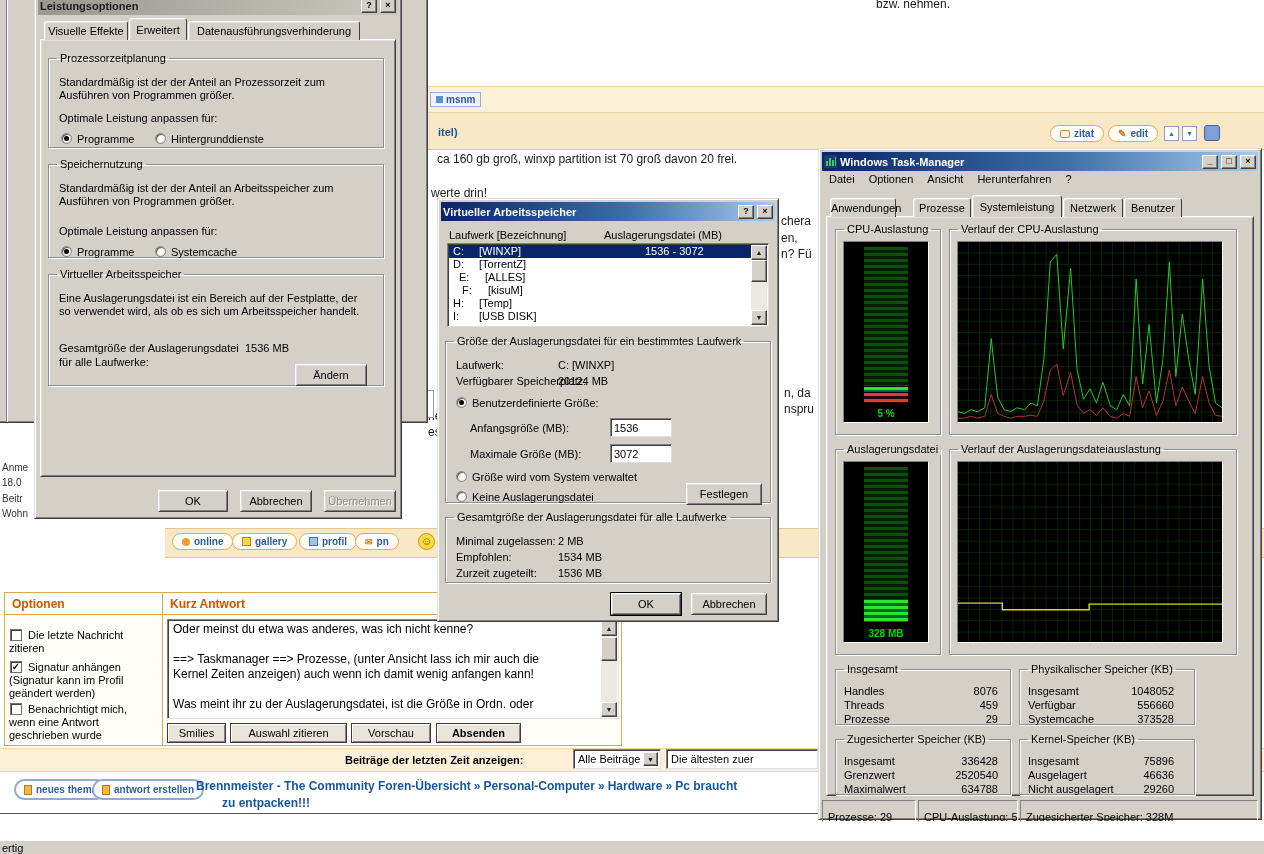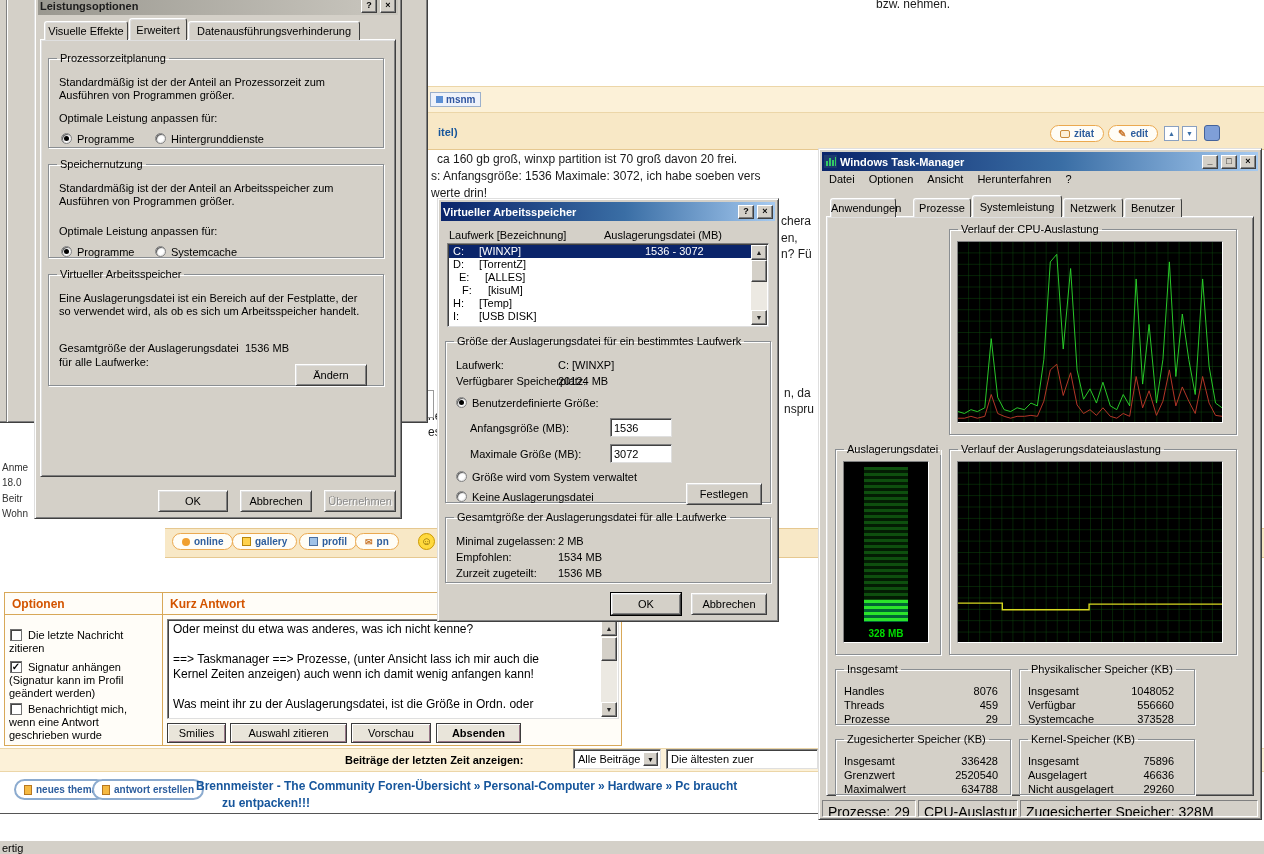--- a/index.html
+++ b/index.html
@@ -37,21 +37,21 @@
      font-size:10px;line-height:10px;text-align:center;font-weight:bold}
   input.txt{position:absolute;background:#fff;border:1px solid;border-color:#808080 #dfdfdf #dfdfdf #808080;
      box-shadow:inset 1px 1px 0 #404040;font:11px "Liberation Sans",sans-serif;padding:1px 3px}
   
   .gpanel{position:absolute;background:#000;border:1px solid;border-color:#808080 #fff #fff #808080}
   .led{position:absolute;left:50%;transform:translateX(-50%);width:44px}
   .led.dim{background:repeating-linear-gradient(to bottom,#0e4f0e 0 3px,#031c03 3px 6px)}
   .led.lit{background:repeating-linear-gradient(to bottom,#2be42b 0 3px,#063 3px 6px)}
   .led.red{background:repeating-linear-gradient(to bottom,#e23a2a 0 3px,#2a0000 3px 6px)}
   .gtxt{position:absolute;left:0;right:0;text-align:center;color:#00dc00;font-size:10px;font-weight:bold}
-  .scell{border:1px solid;border-color:#808080 #fff #fff #808080;padding:3px 5px;font-size:14px;white-space:nowrap;overflow:hidden}
+  .scell{border:1px solid;border-color:#808080 #fff #fff #808080;padding:10px 5px;font-size:11px;white-space:nowrap;overflow:hidden}
   
   .sbar{position:absolute;width:16px;background:#ece9e2}
   .scap{position:absolute;left:0;width:16px;height:15px;background:#d4d0c8;border:1px solid;border-color:#fff #404040 #404040 #fff;
      box-shadow:inset -1px -1px 0 #808080;font-size:7px;line-height:13px;text-align:center;color:#222}
   .sthumb{position:absolute;left:0;width:16px;background:#d4d0c8;border:1px solid;border-color:#fff #404040 #404040 #fff;
      box-shadow:inset -1px -1px 0 #808080}
   
   .pill{position:absolute;height:17px;border:1px solid #eba94f;border-radius:9px;background:#fffdf6;color:#2d5e9e;
      font-weight:bold;font-size:10px;display:flex;align-items:center;gap:4px;padding:0 9px;white-space:nowrap}
   .pill2{position:absolute;height:21px;border:2px solid #8cabcf;border-radius:11px;background:#fff;color:#2d5e9e;
@@ -73,21 +73,20 @@
 <div id="c">
 
   <div class="band" style="left:428px;top:86px;width:836px;height:27px;background:#fcf1d8;border-top:1px solid #ecd6a8;border-bottom:1px solid #ecd6a8"></div>
   <div class="band" style="left:428px;top:113px;width:836px;height:37px;background:#f8e8c6;border-bottom:1px solid #e6c890"></div>
   <div class="band" style="left:165px;top:528px;width:1099px;height:30px;background:#f8e8c6;border-top:1px solid #e6c890;border-bottom:1px solid #e6c890"></div>
   <div class="band" style="left:0;top:748px;width:1264px;height:24px;background:#fcf1d8;border-top:1px solid #ecd6a8;border-bottom:1px solid #ecd6a8"></div>
 
   <span class="frag" style="left:876px;top:-3px">bzw. nehmen.</span>
   <span class="frag" style="left:438px;top:126px;color:#17569c;font-weight:bold;font-size:11px">itel)</span>
   <span class="frag" style="left:437px;top:152px">ca 160 gb groß, winxp partition ist 70 groß davon 20 frei.</span>
-  <span class="frag" style="left:431px;top:169px">s: Anfangsgröße: 1536 Maximale: 3072, ich habe soeben vers</span>
   <span class="frag" style="left:431px;top:186px">werte drin!</span>
   <span class="frag" style="left:781px;top:214px">chera</span>
   <span class="frag" style="left:781px;top:231px">en,</span>
   <span class="frag" style="left:781px;top:247px">n? Fü</span>
   <span class="frag" style="left:784px;top:386px">n, da</span>
   <span class="frag" style="left:784px;top:402px">nspru</span>
   <span class="frag" style="left:428px;top:409px">ner P</span>
   <span class="frag" style="left:428px;top:425px">esten</span>
   <div class="a" style="left:402px;top:390px;width:32px;height:28px;background:#fff;border:1px solid #9a9a9a">
     <span class="lbl" style="left:3px;top:6px;font-weight:bold;color:#333">Titel</span>
@@ -380,20 +379,29 @@
         <span style="padding:2px 7px">?</span>
       </div>
       <div class="xtab" style="left:8px;top:46px;width:66px"><span>Anwendungen</span></div>
       <div class="xtab" style="left:91px;top:46px;width:58px"><span>Prozesse</span></div>
       <div class="xtab on" style="left:150px;top:43px;width:90px"><span>Systemleistung</span></div>
       <div class="xtab" style="left:241px;top:46px;width:60px"><span>Netzwerk</span></div>
       <div class="xtab" style="left:302px;top:46px;width:58px"><span>Benutzer</span></div>
 
       <div class="pane" style="left:4px;top:64px;width:428px;height:580px">
 
+        <fieldset class="grp" style="left:8px;top:6px;width:106px;height:212px;background:#d4d0c8">
+          <legend>CPU-Auslastung</legend>
+          <div class="gpanel" style="left:7px;top:6px;width:86px;height:182px">
+            <div class="led dim" style="top:5px;bottom:36px"></div>
+            <div class="led lit" style="bottom:30px;height:5px"></div>
+            <div class="led red" style="bottom:19px;height:10px"></div>
+            <div class="gtxt" style="bottom:3px">5 %</div>
+          </div>
+        </fieldset>
 
         <fieldset class="grp" style="left:122px;top:6px;width:288px;height:212px;background:#d4d0c8">
           <legend>Verlauf der CPU-Auslastung</legend>
           <div class="gpanel" style="left:7px;top:6px;width:266px;height:182px">
             <svg width="100%" height="100%" viewBox="0 0 286 190" preserveAspectRatio="none">
               <defs>
                   <pattern id="tmgrid" width="12" height="12" patternUnits="userSpaceOnUse">
                     <path d="M12 0 V12 M0 12 H12" stroke="#0c470c" fill="none"></path>
                   </pattern>
                 </defs>

